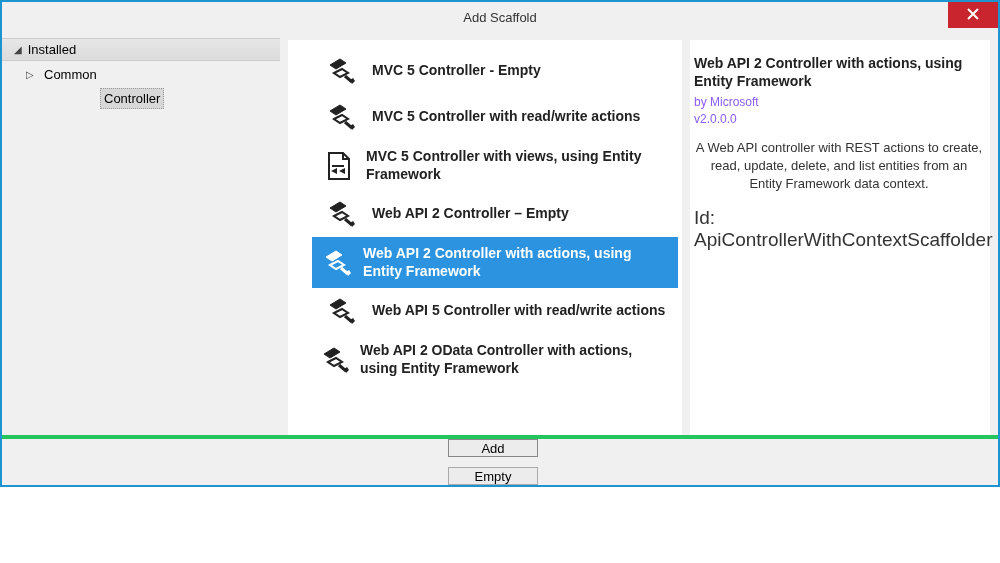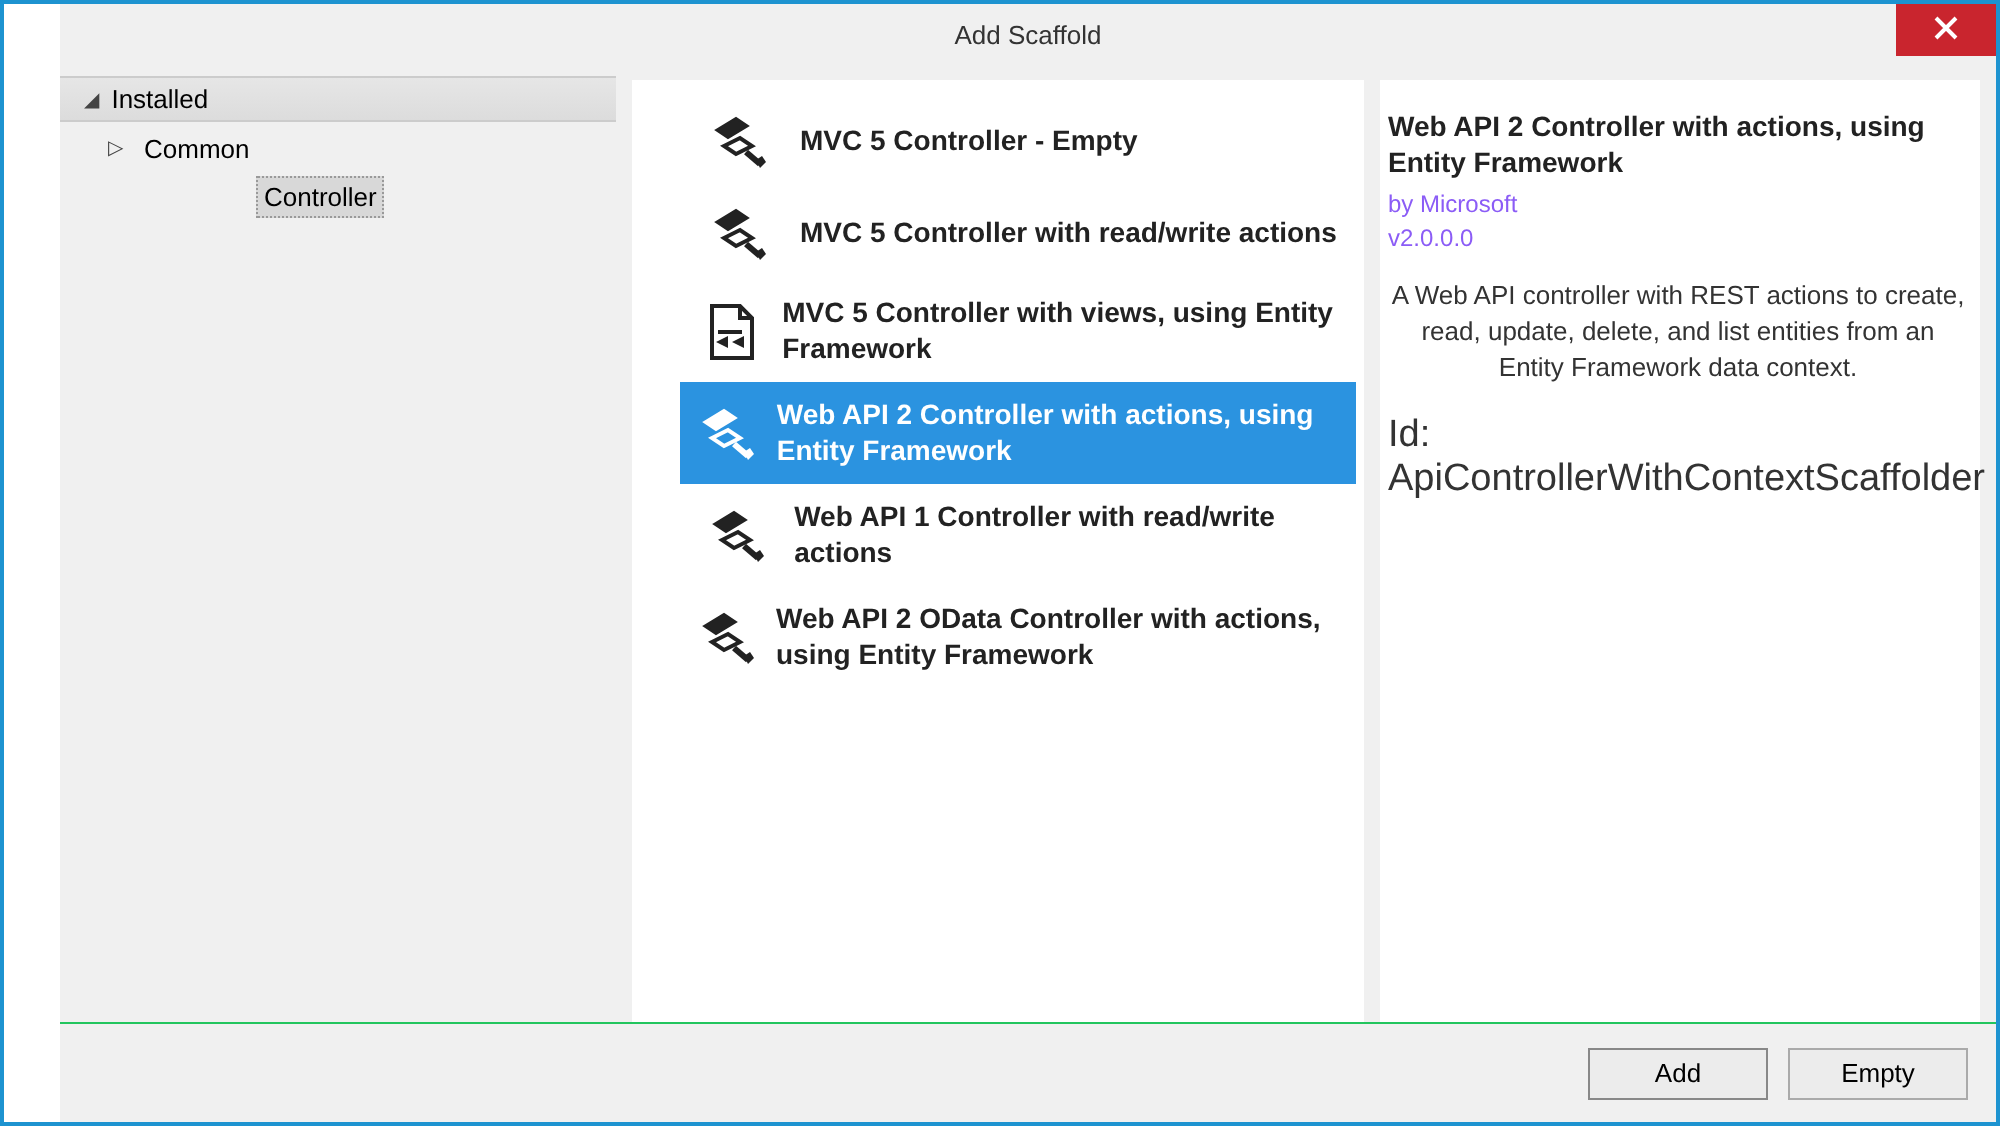--- a/index.html
+++ b/index.html
@@ -6,26 +6,25 @@
     body {
       font-family: "Segoe UI", Tahoma, sans-serif;
       font-size: 13px;
       background: #fff;
       width: 1000px;
       height: 563px;
       overflow: hidden;
     }
     .window {
       width: 1000px;
-      height: 563px;
+      height: 487px;
       border: 2px solid #1d93d0;
       display: flex;
       flex-direction: column;
       background: #fff;
-      padding-left: 28px;
     }
     .titlebar {
       height: 30px;
       background: #f0f0f0;
       display: flex;
       align-items: center;
       justify-content: center;
       position: relative;
     }
     .titlebar .title {
@@ -156,22 +155,23 @@
       font-size: 19px;
       color: #333;
     }
     .footer {
       height: 50px;
       background: #f0f0f0;
       display: flex;
       justify-content: flex-end;
       align-items: center;
       padding-right: 14px;
-      border-top: 1px solid #22c55e;
+      border-top: 4px solid #22c55e;
       gap: 10px;
+      flex-direction: column;
     }
     .btn {
       min-width: 90px;
       height: 26px;
       background: #ececec;
       border: 1px solid #aaa;
       font-size: 13px;
       cursor: pointer;
       display: flex;
       align-items: center;
@@ -241,41 +241,52 @@
               <svg width="26" height="30" viewBox="0 0 26 30">
     <path d="M4 2 L18 2 L24 8 L24 28 L4 28 Z" fill="#fff" stroke="#222" stroke-width="2"></path>
     <path d="M18 2 L18 8 L24 8" fill="none" stroke="#222" stroke-width="2"></path>
     <rect x="7" y="14" width="12" height="2" fill="#222"></rect>
     <path d="M6 20 L12 17 L12 23 Z" fill="#222"></path>
     <path d="M14 20 L20 17 L20 23 Z" fill="#222"></path>
   </svg>
             </span>
     <span class="tmpl-label">MVC 5 Controller with views, using Entity Framework</span>
   </div>
+          <div class="template-row">
+    <span class="icon-wrap">
+              <svg width="30" height="28" viewBox="0 0 30 28">
+    <path d="M4 8 L14 2 L20 6 L10 12 Z" fill="#222" stroke="#222" stroke-width="1"></path>
+    <path d="M8 16 L16 12 L22 16 L14 20 Z" fill="none" stroke="#222" stroke-width="2"></path>
+    <path d="M19 19 L26 25" stroke="#222" stroke-width="3"></path>
+    <path d="M24 23 L27 21 L29 24 L26 27 Z" fill="#222"></path>
+  </svg>
+            </span>
+    <span class="tmpl-label">Web API 2 Controller – Empty</span>
+  </div>
           <div class="template-row selected">
     <span class="icon-wrap">
               <svg width="30" height="28" viewBox="0 0 30 28">
     <path d="M4 8 L14 2 L20 6 L10 12 Z" fill="#fff" stroke="#fff" stroke-width="1"></path>
     <path d="M8 16 L16 12 L22 16 L14 20 Z" fill="none" stroke="#fff" stroke-width="2"></path>
     <path d="M19 19 L26 25" stroke="#fff" stroke-width="3"></path>
     <path d="M24 23 L27 21 L29 24 L26 27 Z" fill="#fff"></path>
   </svg>
             </span>
     <span class="tmpl-label">Web API 2 Controller with actions, using Entity Framework</span>
   </div>
           <div class="template-row">
     <span class="icon-wrap">
               <svg width="30" height="28" viewBox="0 0 30 28">
     <path d="M4 8 L14 2 L20 6 L10 12 Z" fill="#222" stroke="#222" stroke-width="1"></path>
     <path d="M8 16 L16 12 L22 16 L14 20 Z" fill="none" stroke="#222" stroke-width="2"></path>
     <path d="M19 19 L26 25" stroke="#222" stroke-width="3"></path>
     <path d="M24 23 L27 21 L29 24 L26 27 Z" fill="#222"></path>
   </svg>
             </span>
-    <span class="tmpl-label">Web API 1 Controller with read/write actions</span>
+    <span class="tmpl-label">Web API 5 Controller with read/write actions</span>
   </div>
           <div class="template-row">
     <span class="icon-wrap">
               <svg width="30" height="28" viewBox="0 0 30 28">
     <path d="M4 8 L14 2 L20 6 L10 12 Z" fill="#222" stroke="#222" stroke-width="1"></path>
     <path d="M8 16 L16 12 L22 16 L14 20 Z" fill="none" stroke="#222" stroke-width="2"></path>
     <path d="M19 19 L26 25" stroke="#222" stroke-width="3"></path>
     <path d="M24 23 L27 21 L29 24 L26 27 Z" fill="#222"></path>
   </svg>
             </span>

